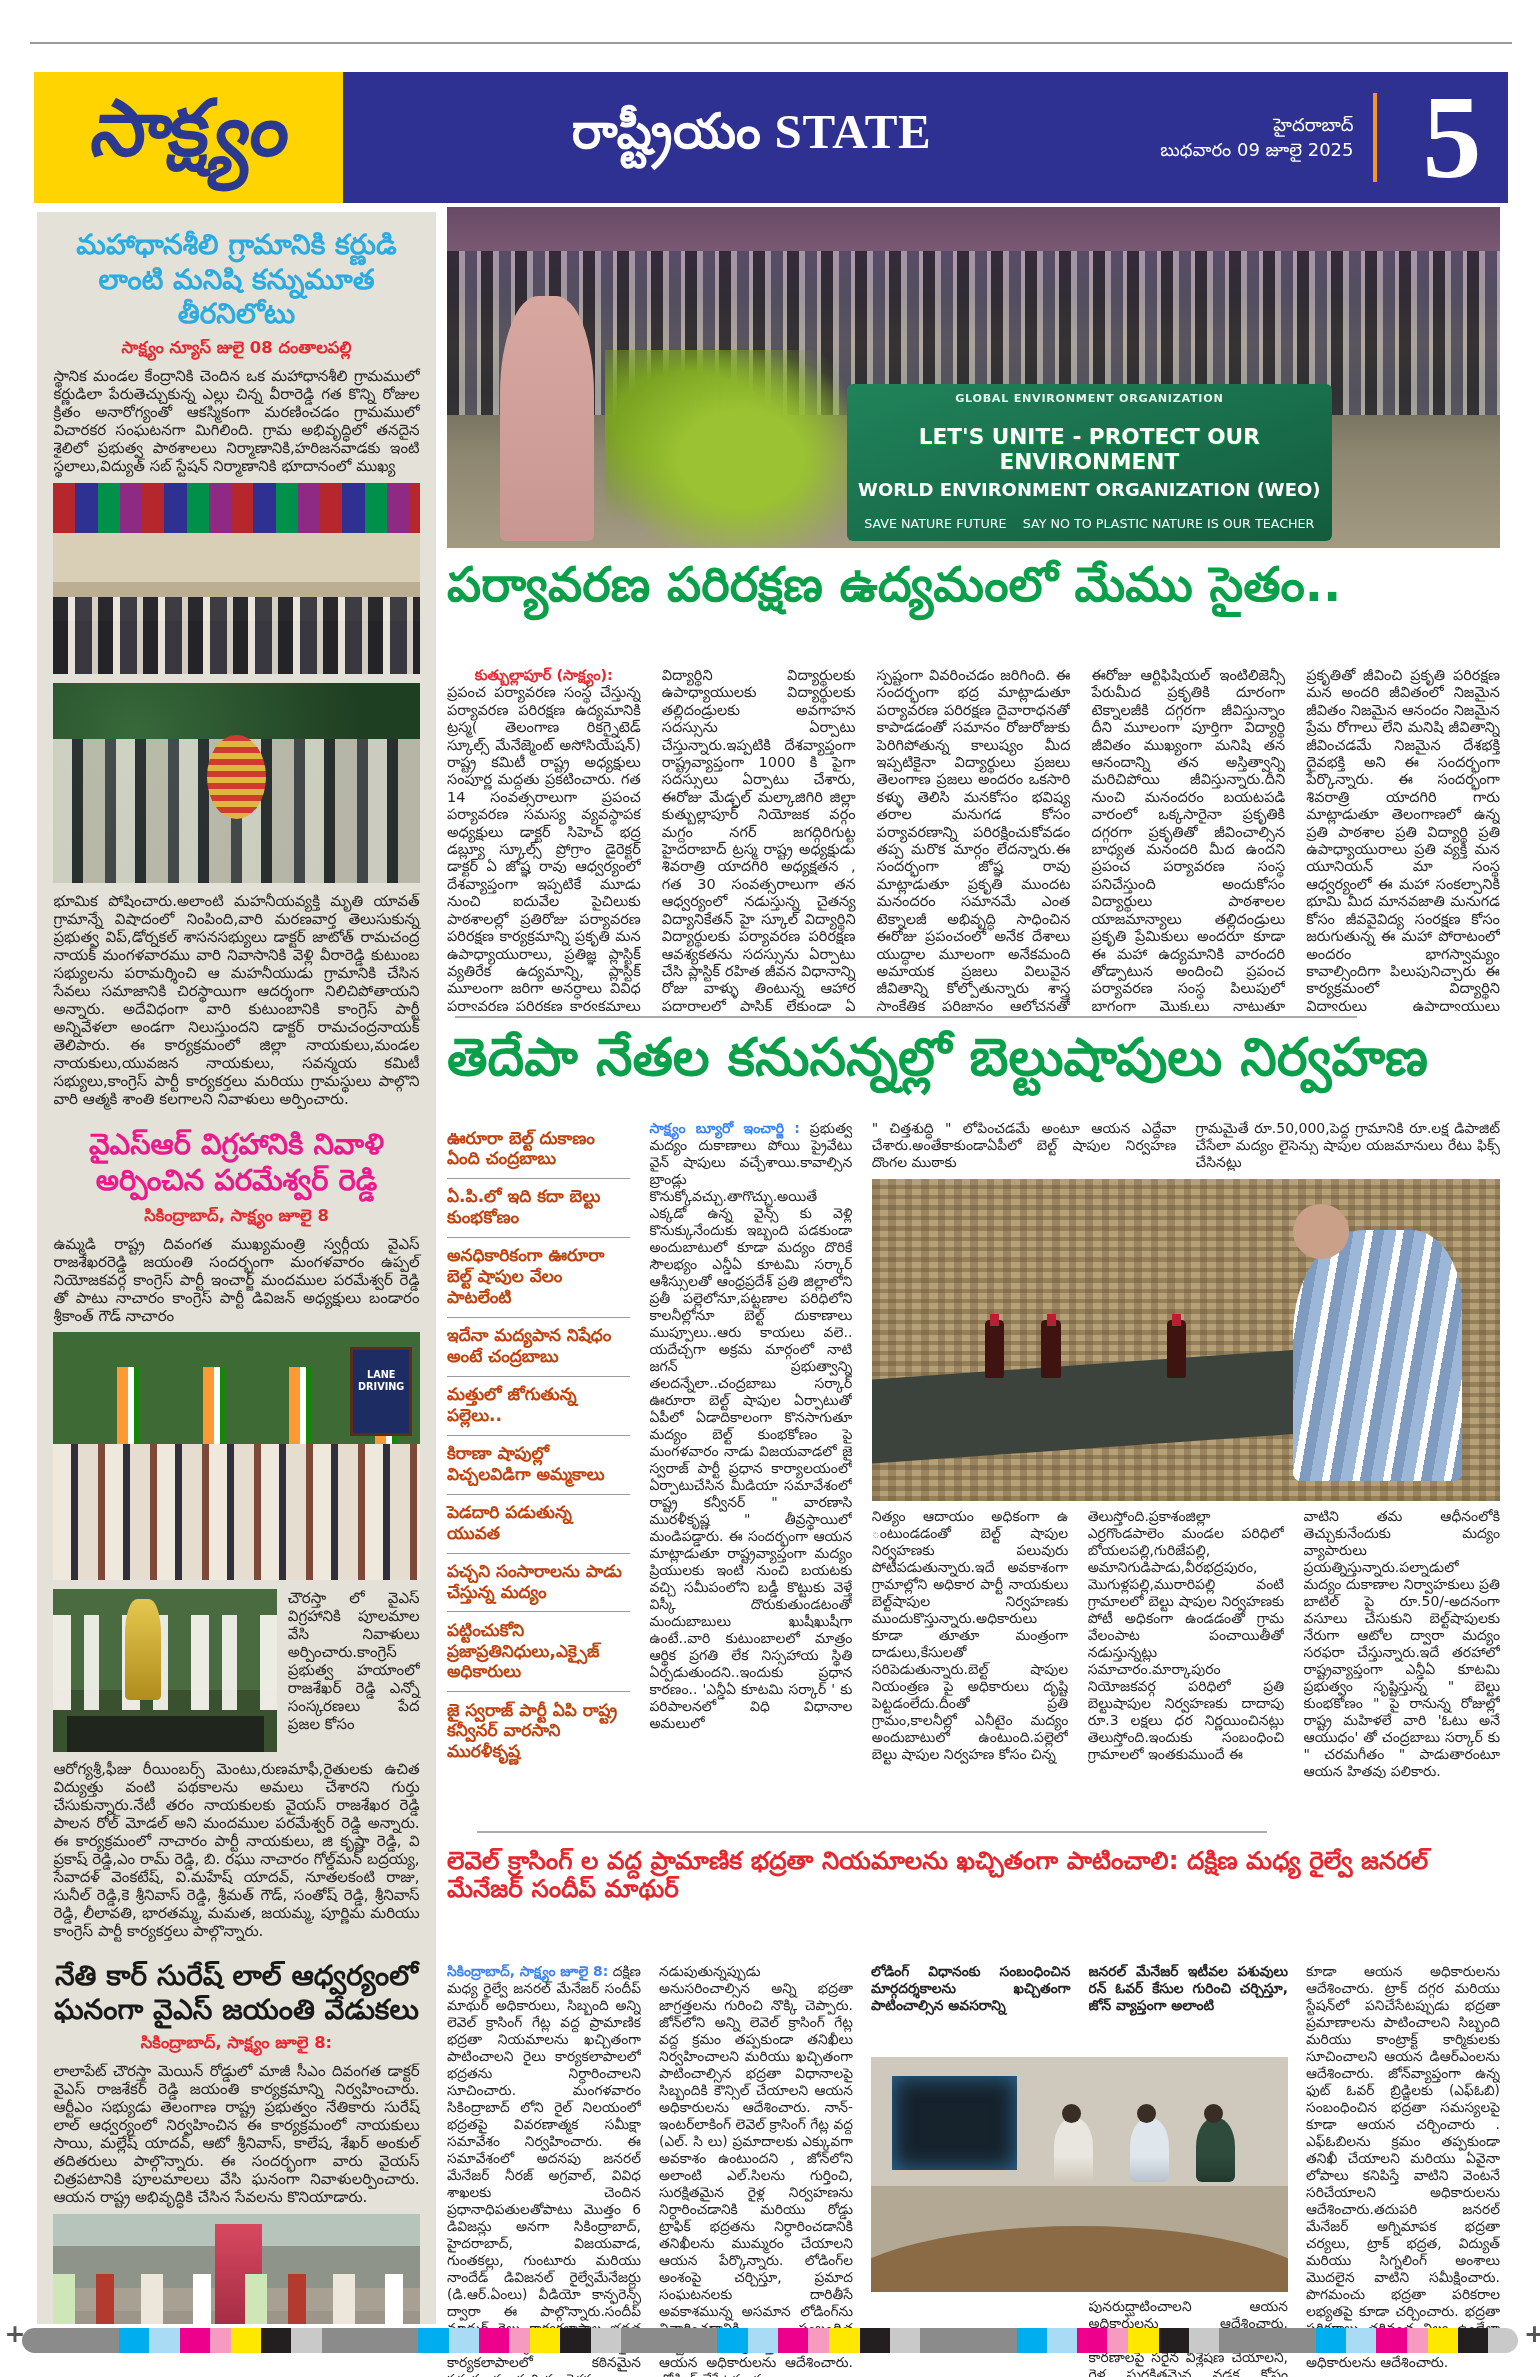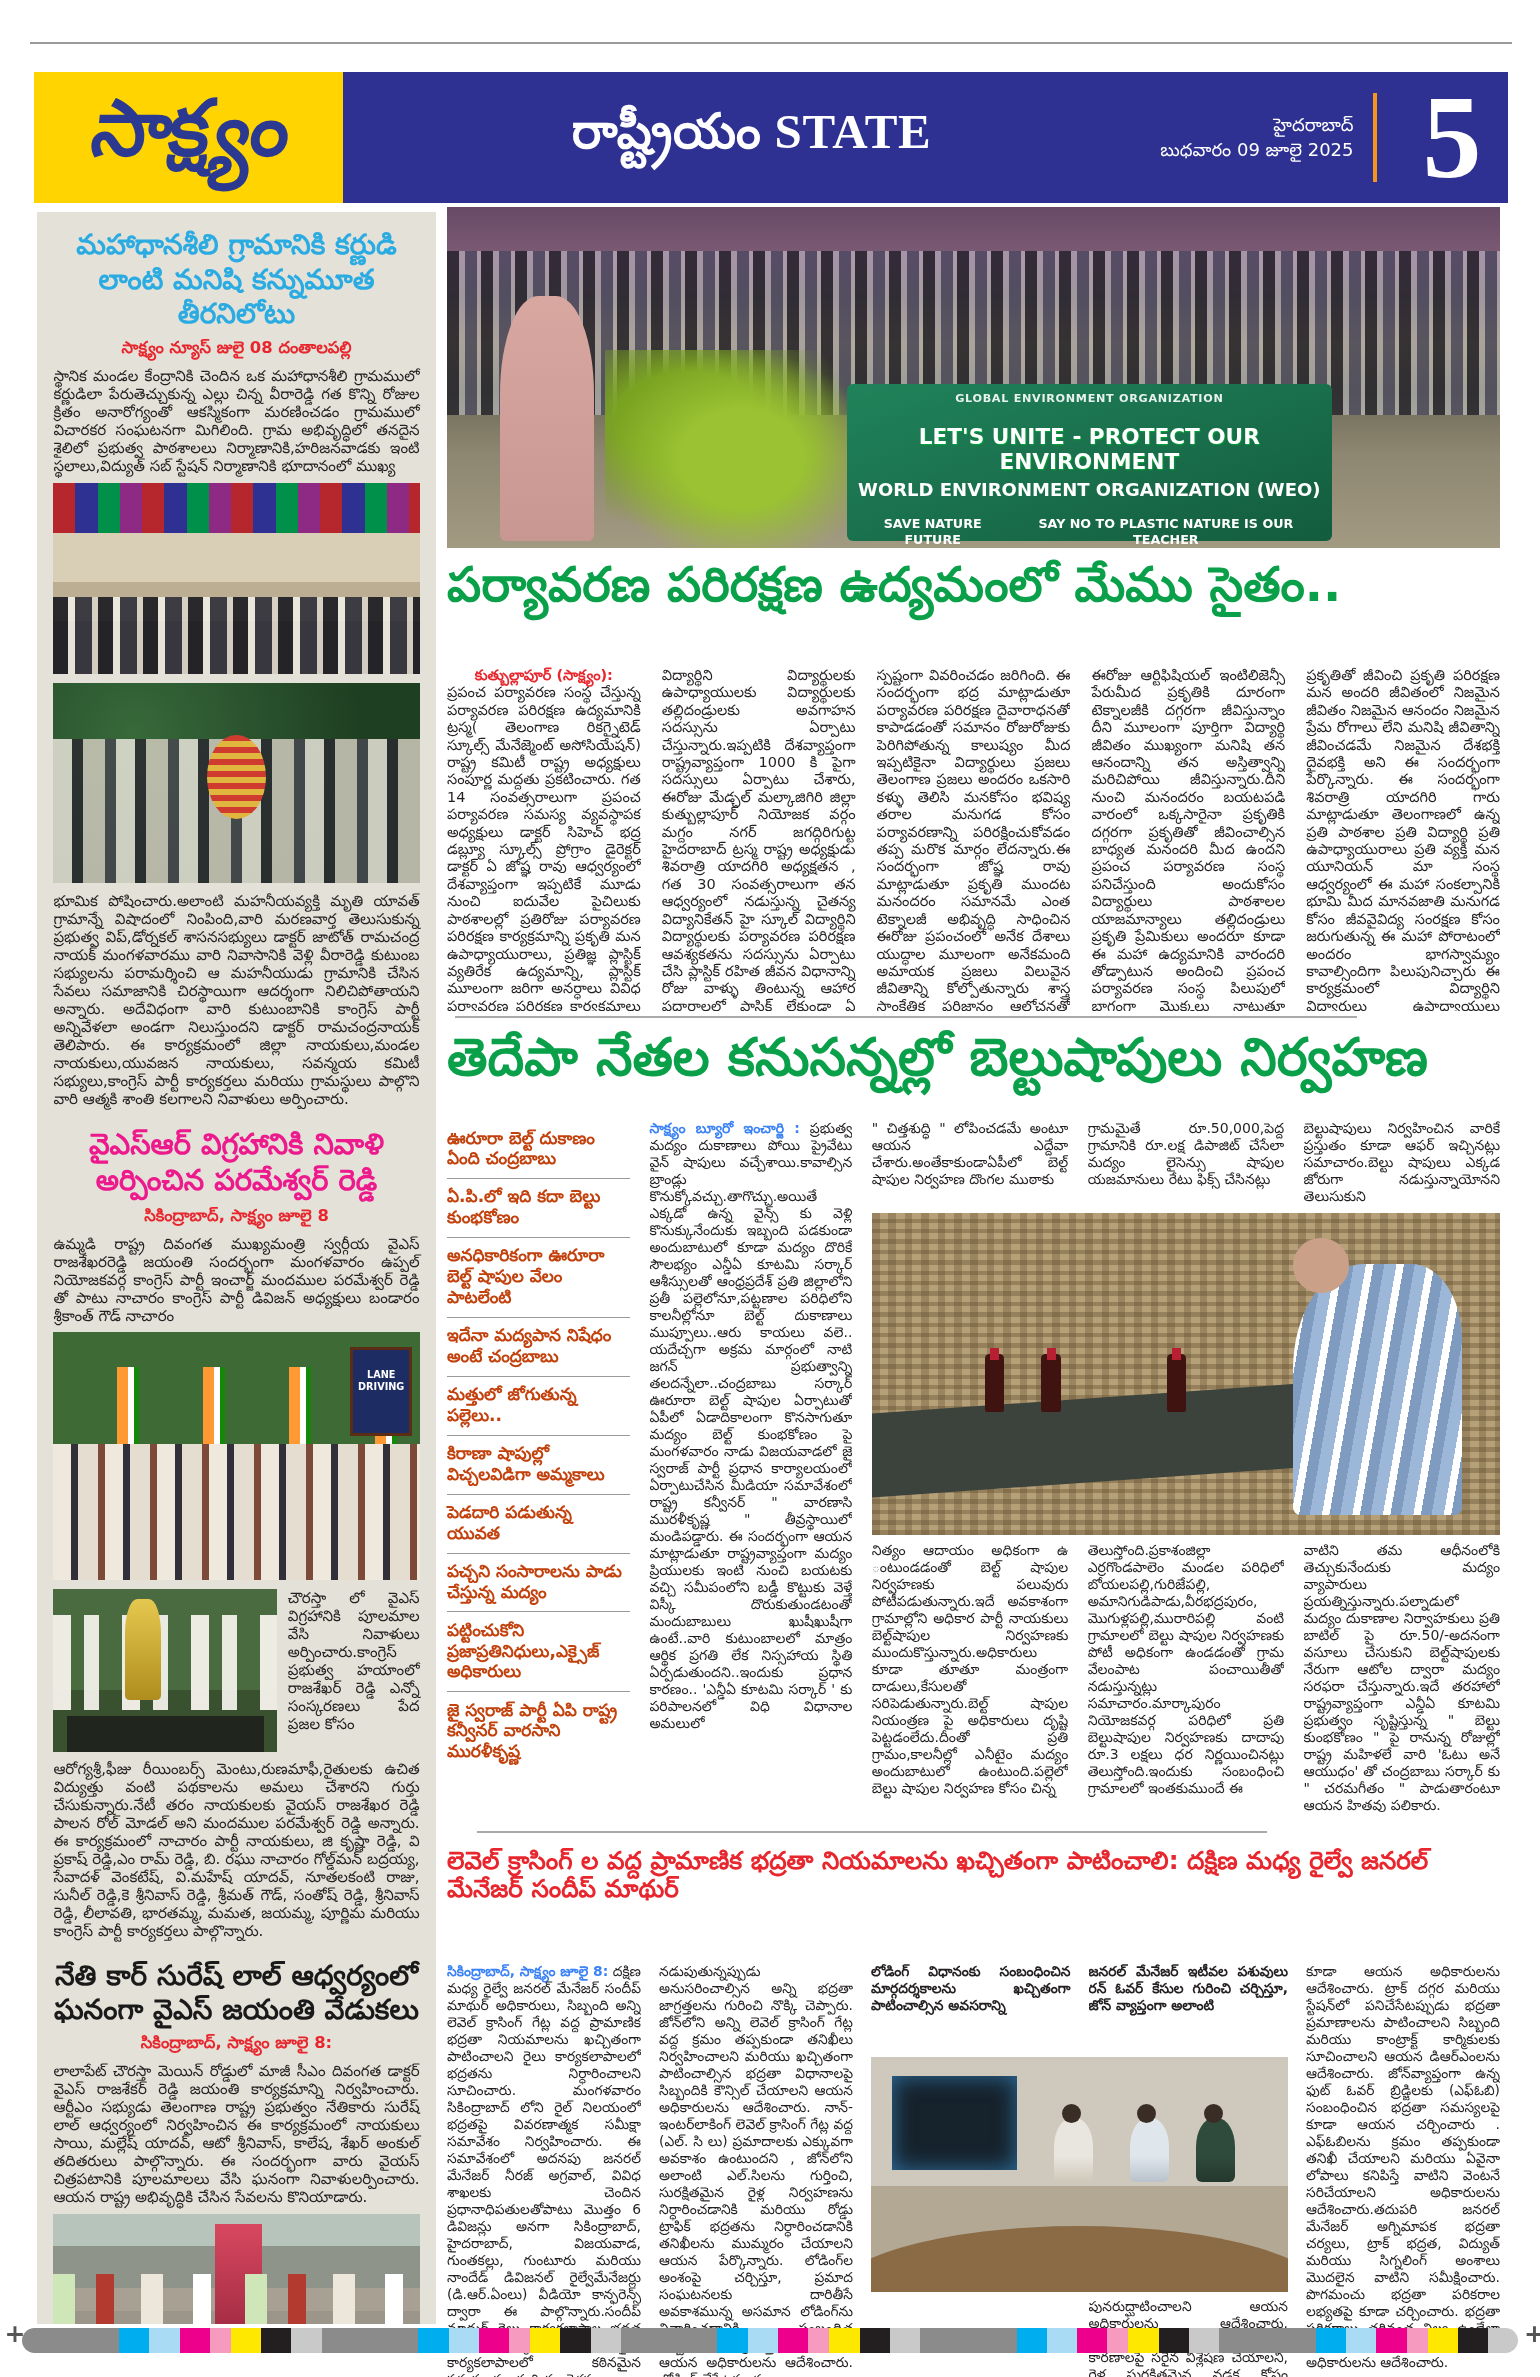--- a/index.html
+++ b/index.html
@@ -49,21 +49,21 @@
   
   #photoTop{left:447px;top:207px;width:1053px;height:341px;margin:0;}
   .ph-env{background:linear-gradient(180deg,#684a66 0%,#7b5a74 14%,#6f5f62 26%,#83765f 40%,#6d6a58 54%,#8d8670 72%,#a39a82 100%);}
   .ph-env .crowd{top:13%;left:0;right:0;height:48%;background:repeating-linear-gradient(90deg,rgba(25,25,35,.85) 0 12px,rgba(215,215,225,.55) 12px 18px,rgba(70,70,95,.8) 18px 30px,rgba(240,240,245,.5) 30px 34px);opacity:.85;}
   .ph-env .lady{left:5%;top:26%;width:9%;height:72%;background:linear-gradient(#d8a7a0,#c89792);border-radius:40% 40% 6px 6px;}
   .ph-env .palm{left:15%;top:42%;width:26%;height:58%;background:radial-gradient(ellipse at 50% 55%,#9ac232 0 32%,rgba(154,194,50,0) 70%),radial-gradient(ellipse at 30% 35%,#7ba322 0 26%,rgba(0,0,0,0) 62%);}
   .ph-env .banner{left:38%;top:52%;width:46%;height:46%;background:linear-gradient(160deg,#20835a,#135c3e);border-radius:6px;color:#fff;text-align:center;padding:7.5px 9px;box-sizing:border-box;}
   .banner .b-org{font-size:11.2px;font-weight:bold;letter-spacing:0.7px;opacity:.9;}
   .banner .b1{font-size:21.6px;font-weight:bold;margin-top:19.4px;text-shadow:0.7px 0.7px 1.5px #0a3;}
   .banner .b2{font-size:18px;font-weight:bold;margin-top:4.5px;}
-  .banner .brow{display:flex;justify-content:space-around;margin-top:16.4px;font-weight:bold;font-size:12.7px;line-height:1.25;}
+  .banner .brow{display:flex;justify-content:space-around;margin-top:16.4px;font-weight:normal;font-size:12.7px;line-height:1.25;}
   .bighead{font-weight:bold;color:#0aa04a;}
   #envHead{left:447px;top:558px;width:1053px;font-size:48px;line-height:1.1;}
   #envCols{left:447px;top:667px;width:1053px;height:344px;display:flex;gap:21px;}
   .col{flex:1;font-size:14.5px;line-height:17.4px;text-align:justify;overflow:hidden;}
   .dateline{display:block;text-align:center;color:#e8262d;font-weight:bold;}
   #rule1{left:455px;top:1016px;width:902px;height:1.5px;background:#aaa;}
   #beltHead{left:447px;top:1029px;width:1053px;font-size:52px;line-height:1.1;}
   #beltBody{left:447px;top:1120px;width:1053px;height:722px;display:flex;gap:19.4px;}
   #beltSubheads{width:183px;flex:none;}
   .subhead{font-size:17px;font-weight:bold;line-height:1.22;color:#c2410c;padding:7.5px 0 9px;border-bottom:1.5px solid #9a9a9a;}
@@ -210,21 +210,20 @@
       <div class="subhead">జై స్వరాజ్ పార్టీ ఏపి రాష్ట్ర కన్వీనర్ వారసాని మురళీకృష్ణ</div>
     </div>
     <div id="beltBureau">
       <span class="redlabel">సాక్ష్యం బ్యూరో ఇంచార్జి :</span>
       <span>ప్రభుత్వ మద్యం దుకాణాలు పోయి ప్రైవేటు వైన్ షాపులు వచ్చేశాయి.కావాల్సిన బ్రాండ్లు కొనుక్కోవచ్చు.తాగొచ్చు.అయితే ఎక్కడో ఉన్న వైన్స్ కు వెళ్లి కొనుక్కునేందుకు ఇబ్బంది పడకుండా అందుబాటులో కూడా మద్యం దొరికే సౌలభ్యం ఎన్డీఏ కూటమి సర్కార్ ఆశీస్సులతో ఆంధ్రప్రదేశ్ ప్రతి జిల్లాలోని ప్రతీ పల్లెలోనూ,పట్టణాల పరిధిలోని కాలనీల్లోనూ బెల్ట్ దుకాణాలు ముప్పూలు..ఆరు కాయలు వలె.. యదేచ్చగా అక్రమ మార్గంలో నాటి జగన్ ప్రభుత్వాన్ని తలదన్నేలా..చంద్రబాబు సర్కార్ ఊరూరా బెల్ట్ షాపుల ఏర్పాటుతో ఏపీలో ఏడాదికాలంగా కొనసాగుతూ మద్యం బెల్ట్ కుంభకోణం పై మంగళవారం నాడు విజయవాడలో జై స్వరాజ్ పార్టీ ప్రధాన కార్యాలయంలో ఏర్పాటుచేసిన మీడియా సమావేశంలో రాష్ట్ర కన్వీనర్ " వారణాసి మురళీకృష్ణ " తీవ్రస్థాయిలో మండిపడ్డారు. ఈ సందర్భంగా ఆయన మాట్లాడుతూ రాష్ట్రవ్యాప్తంగా మద్యం ప్రియులకు ఇంటి నుంచి బయటకు వచ్చి సమీపంలోని బడ్డీ కొట్టుకు వెళ్తే విస్కీ దొరుకుతుండటంతో మందుబాబులు ఖుషీఖుషీగా ఉంటే..వారి కుటుంబాలలో మాత్రం ఆర్థిక ప్రగతి లేక నిస్సహాయ స్థితి ఏర్పడుతుందని..ఇందుకు ప్రధాన కారణం.. 'ఎన్డీఏ కూటమి సర్కార్ ' కు పరిపాలనలో విధి విధానాల అమలులో</span>
     </div>
     <div id="beltRight">
       <div class="beltrow">
         <div class="col">" చిత్తశుద్ధి " లోపించడమే అంటూ ఆయన ఎద్దేవా చేశారు.అంతేకాకుండాఏపీలో బెల్ట్ షాపుల నిర్వహణ దొంగల ముఠాకు</div>
         <div class="col">గ్రామమైతే రూ.50,000,పెద్ద గ్రామానికి రూ.లక్ష డిపాజిట్ చేసేలా మద్యం లైసెన్సు షాపుల యజమానులు రేటు ఫిక్స్ చేసినట్లు</div>
-        <div class="col">బెల్టుషాపులు నిర్వహించిన వారికే ప్రస్తుతం కూడా ఆఫర్ ఇచ్చినట్లు సమాచారం.బెల్టు షాపులు ఎక్కడ జోరుగా నడుస్తున్నాయోనని తెలుసుకుని</div>
       </div>
       <div class="ph ph-drink">
         <div class="weave"></div>
         <div class="table"></div>
         <div class="bottle" style="left:18%;">
             <i></i>
           </div>
         <div class="bottle" style="left:27%;">
             <i></i>
           </div>

